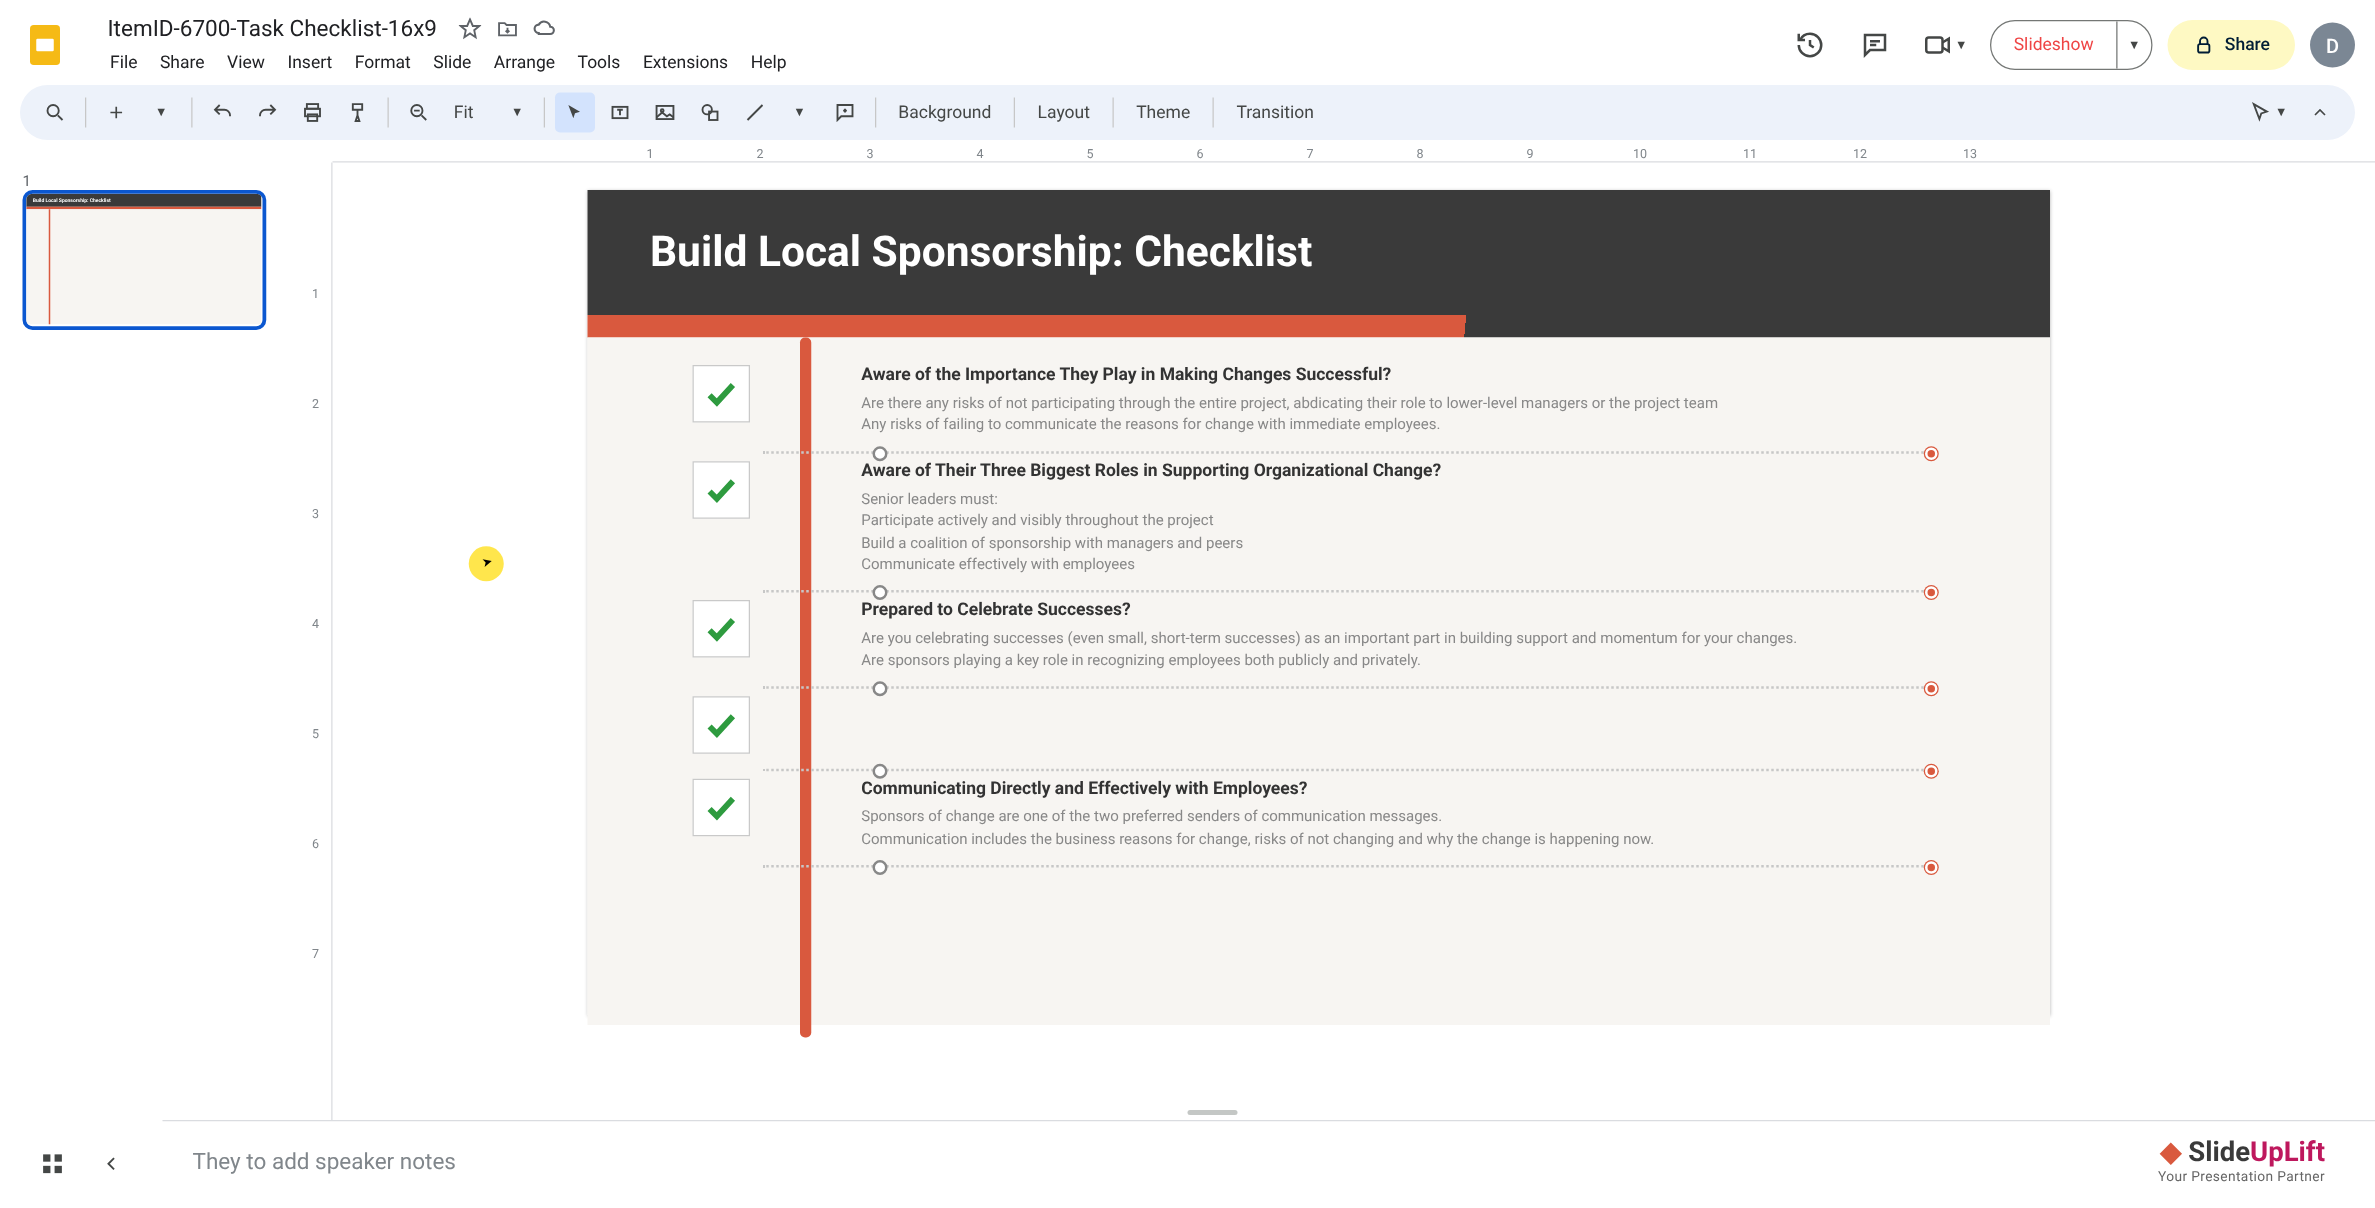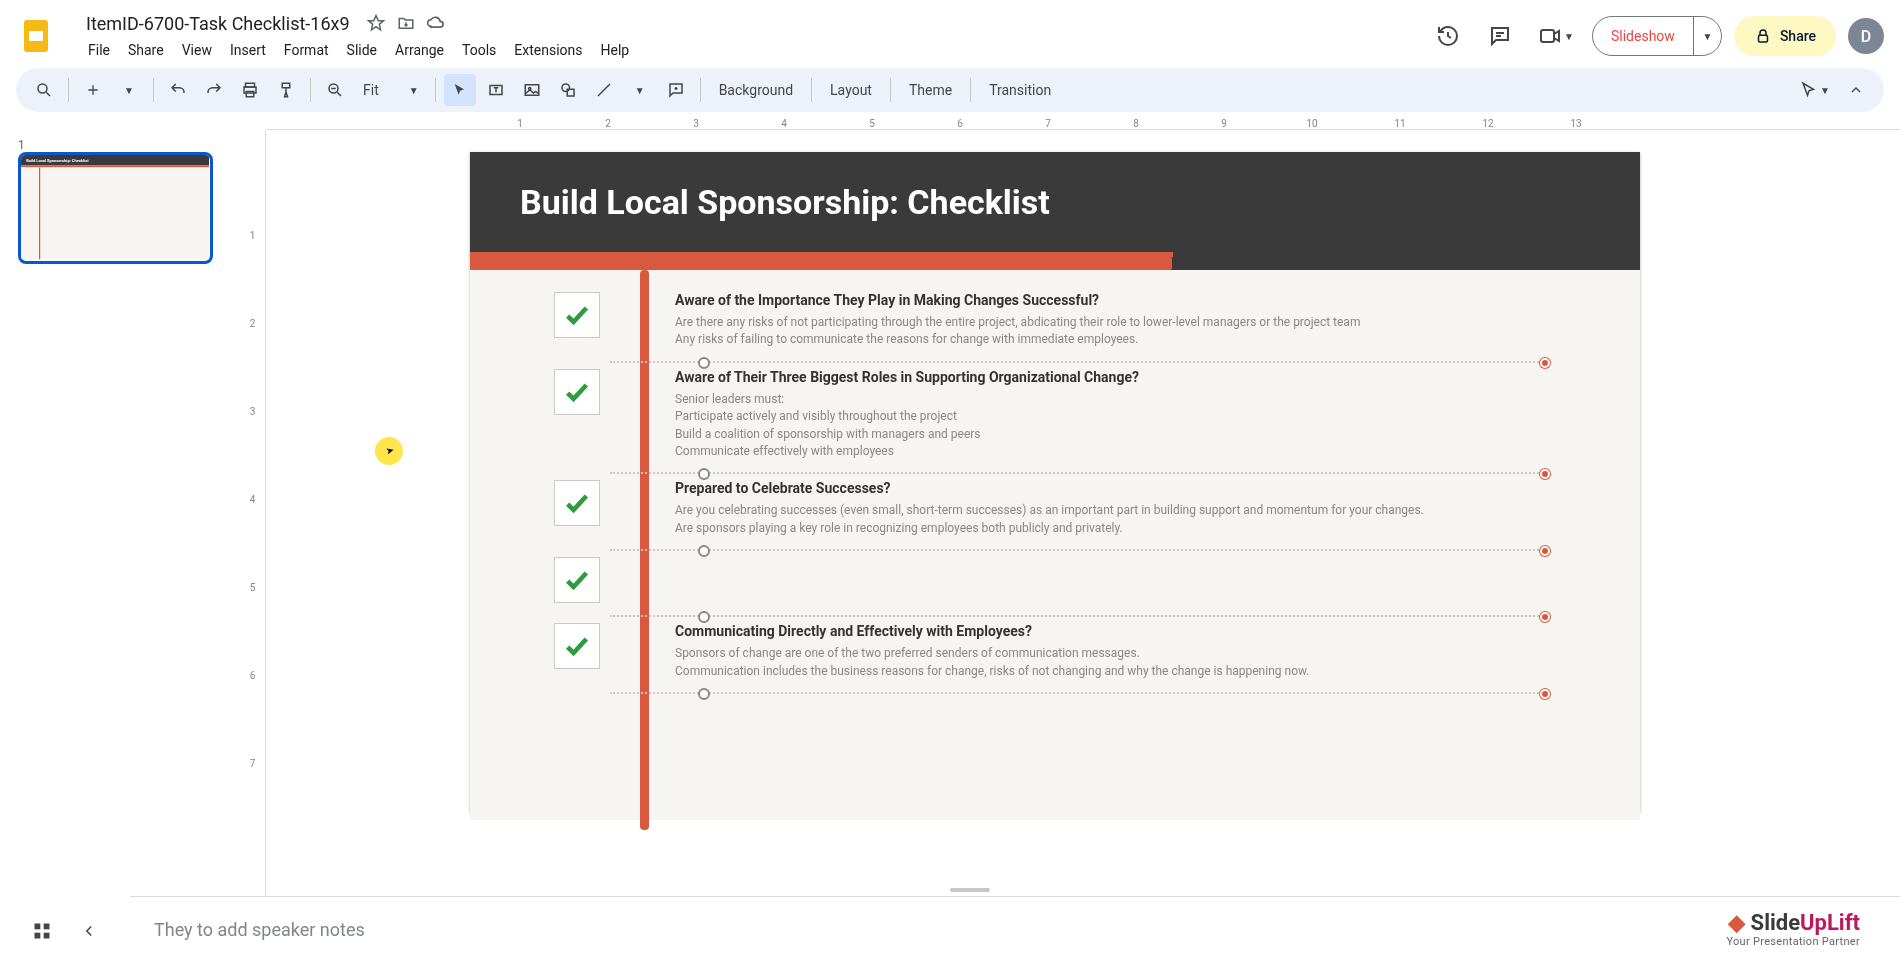--- a/index.html
+++ b/index.html
@@ -45,21 +45,21 @@
 .ruler-v { position:absolute; top:18px; left:0; width:26px; bottom:0; border-right:1px solid #dadce0; font-size:10px; color:#80868b; display:flex; flex-direction:column; align-items:center; padding-top:100px;}
 .ruler-v span{ height:88px; }
 
 .slide-stage { position:absolute; top:40px; left:230px; width:1170px; height:660px; background:#fff; box-shadow:0 1px 3px rgba(0,0,0,.3); }
 
 
 .slide-hdr { background:#3a3a3a; color:#fff; padding:30px 50px; font-size:34px; font-weight:700; }
 .orange-bar { height:18px; background:linear-gradient(95deg,#d9593e 0%,#d9593e 60%, #3a3a3a 60%); }
 .slide-body { position:relative; padding:14px 50px 14px 60px; height:calc(100% - 110px); background:#f7f5f2;}
 .vline { position:absolute; left:170px; top:0; bottom:-10px; width:9px; background:#d9593e; border-radius:4px;}
-.check-item { display:flex; gap:40px; padding:8px 0 12px 0; position:relative;}
+.check-item { display:flex; gap:54px; padding:8px 0 12px 0; position:relative;}
 .check-box { width:46px; height:46px; border:1px solid #c9c9c9; background:#fff; display:flex; align-items:center; justify-content:center; margin-left:24px; flex-shrink:0;}
 .check-box svg { width:28px; height:28px; stroke:#2e9b3f; stroke-width:4; fill:none;}
 .item-txt { margin-left:35px; }
 .item-title { font-size:14px; font-weight:700; color:#333; margin-bottom:6px;}
 .item-body { font-size:12px; color:#888; line-height:1.45; max-width:860px;}
 .dots { border-bottom:2px dotted #c7c7c7; position:absolute; left:80px; right:40px; bottom:-2px; }
 .vnode { position:absolute; width:12px; height:12px; border-radius:50%; background:#fff; border:2px solid #888; left:168px;}
 .end-dot { position:absolute; right:40px; width:10px; height:10px; border-radius:50%; background:#d9593e; border:2px solid #fff; box-shadow:0 0 0 1px #d9593e;}
 
 

